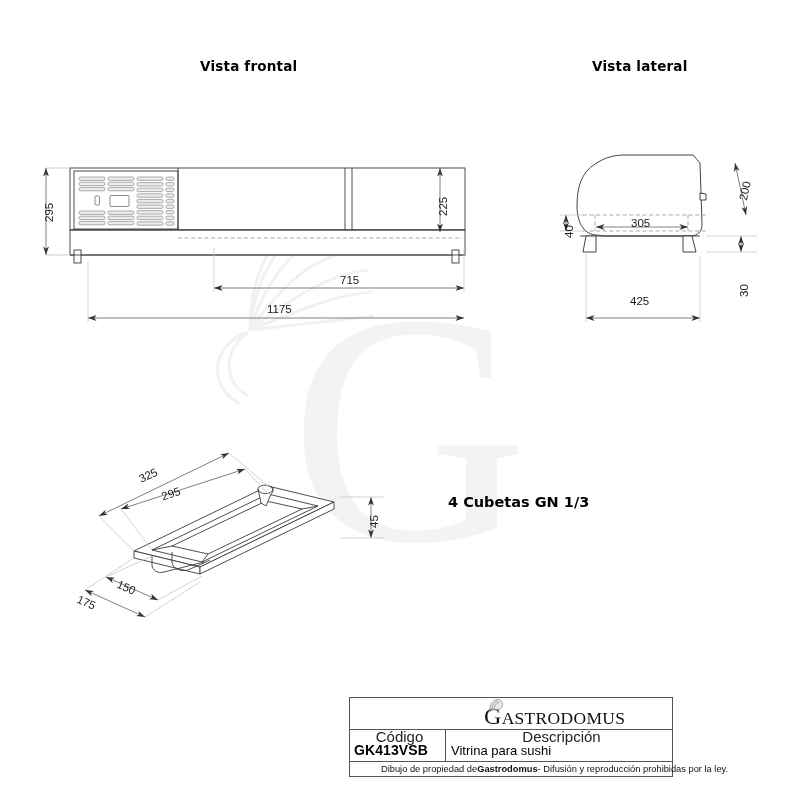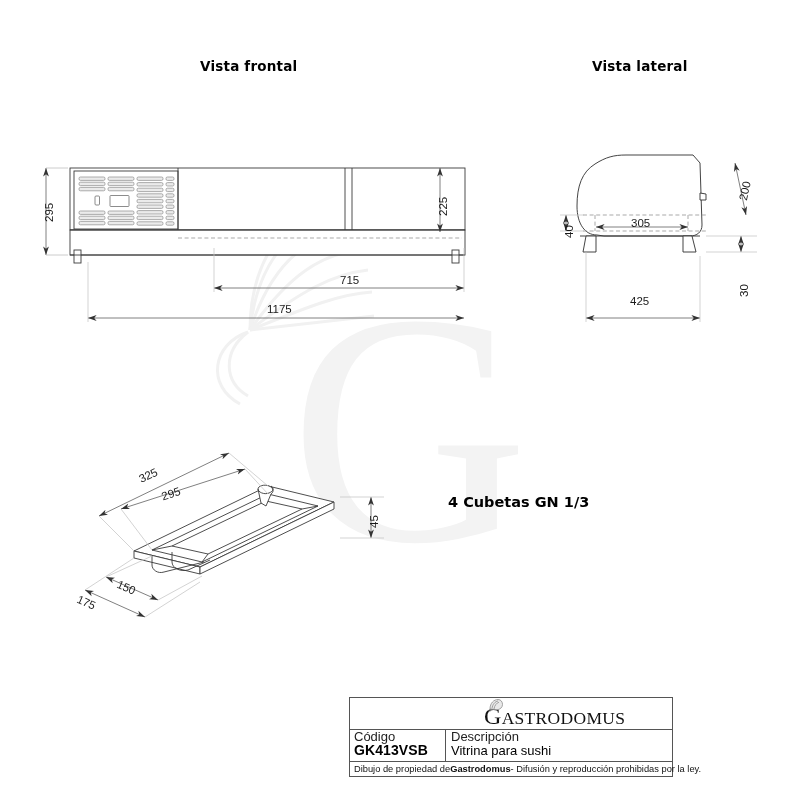--- a/index.html
+++ b/index.html
@@ -114,24 +114,25 @@
     border-right: 1.1px solid #555;
     padding: 1px 0 0 4px;
     box-sizing: border-box;
   }
   #tb-cell-desc {
     flex: 1;
     padding: 1px 0 0 5px;
     box-sizing: border-box;
   }
   .tb-caption {
-    font-size: 13px;
+    font-size: 15px;
     color: #222;
     line-height: 11px;
     display: block;
+    text-align: center;
   }
   .tb-value-bold {
     font-size: 14px;
     font-weight: bold;
     line-height: 17px;
     display: block;
     letter-spacing: 0.1px;
   }
   .tb-value {
     font-size: 13px;
@@ -139,20 +140,21 @@
     display: block;
   }
   #tb-footer {
     height: 14px;
     display: flex;
     align-items: center;
     padding-left: 4px;
     font-size: 9.3px;
     color: #111;
     white-space: nowrap;
+    margin-left: 27px;
   }
   #tb-footer b { font-weight: bold; }
 </style>
 </head>
 <body>
 
 <div id="sheet">
 
   <svg class="drw" viewBox="0 0 800 800">
     <g opacity="1">

